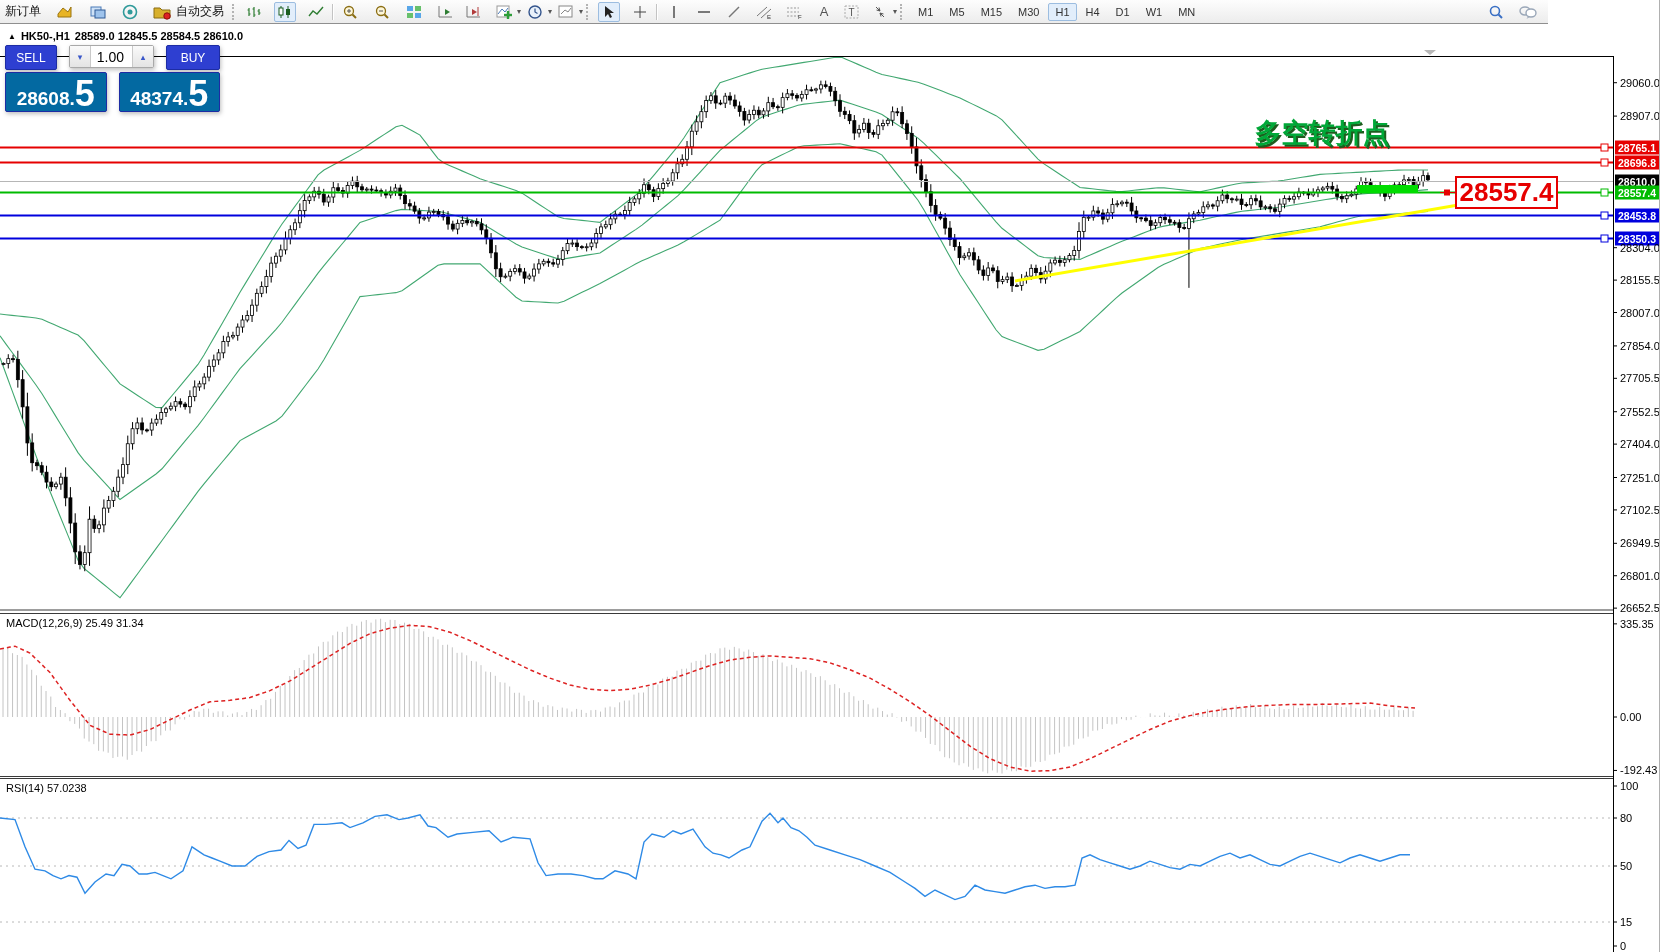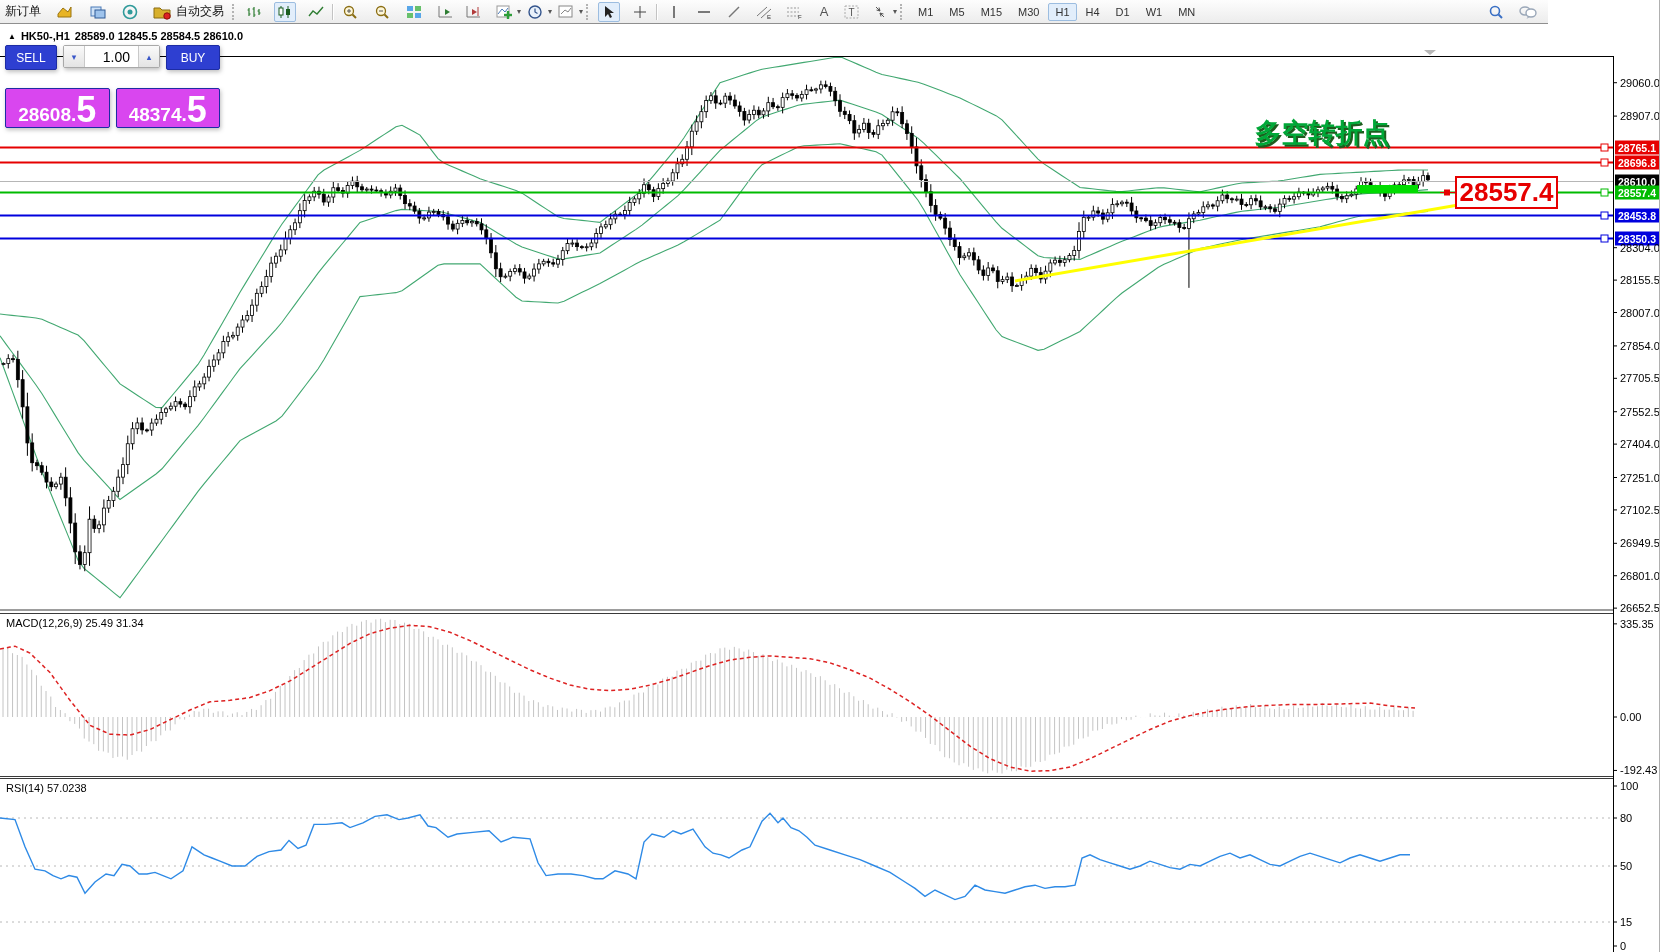--- a/index.html
+++ b/index.html
@@ -23,33 +23,33 @@
   .tb-right{margin-left:auto;display:flex;align-items:center;margin-right:8px;}
   
   .chart-area{position:absolute;left:0;top:24px;width:1660px;height:928px;background:#fff;}
   #chart-svg{position:absolute;left:0;top:0;}
   .chart-title{position:absolute;left:8px;top:6px;font-size:11px;font-weight:700;color:#000;
                display:flex;align-items:center;gap:5px;}
   .chart-title .tri{font-size:8px;color:#000;}
   
   .tp{position:absolute;left:5px;top:21px;width:215px;
       filter:drop-shadow(1px 2px 2px rgba(0,0,0,.25));}
-  .tp-row{display:flex;gap:6px;margin-bottom:18px;}
+  .tp-row{display:flex;gap:12px;margin-bottom:2px;}
   .tp-sell-btn,.tp-buy-btn{width:50px;height:23px;background:#2e3fd1;border:1px solid #1d2ca4;
       color:#fff;font-size:12px;display:flex;align-items:center;justify-content:center;border-radius:2px;}
   .tp-buy-btn{width:52px;}
   .tp-vol{flex:1;height:23px;background:#fff;border:1px solid #a9a9a9;border-radius:2px;
       display:flex;align-items:stretch;box-sizing:border-box;}
   .tp-step{width:20px;background:linear-gradient(#fafafa,#e4e4e4);color:#3a57c9;font-size:9px;
       display:flex;align-items:center;justify-content:center;}
   .tp-step.down{border-right:1px solid #c9c9c9;}
   .tp-step.up{border-left:1px solid #c9c9c9;}
   .tp-vol-val{flex:1;display:flex;align-items:center;justify-content:flex-end;padding-right:8px;
       font-size:14px;color:#000;}
-  .tp-price{flex:1;height:37px;background:#d946ef;border:1px solid #1d2ca4;border-radius:2px;
+  .tp-price{flex:1;height:37px;background:#0369a1;border:1px solid #1d2ca4;border-radius:2px;
       color:#fff;display:flex;align-items:flex-end;justify-content:center;padding-bottom:1px;}
   .tp-price .psm{font-size:19px;font-weight:700;line-height:1;margin-bottom:2px;}
   .tp-price .pdot{font-size:19px;font-weight:700;line-height:1;margin-bottom:2px;}
   .tp-price .pbig{font-size:36px;font-weight:700;line-height:.85;}
   
   svg.mi{display:block;}
 </style>
 </head>
 <body>
 

